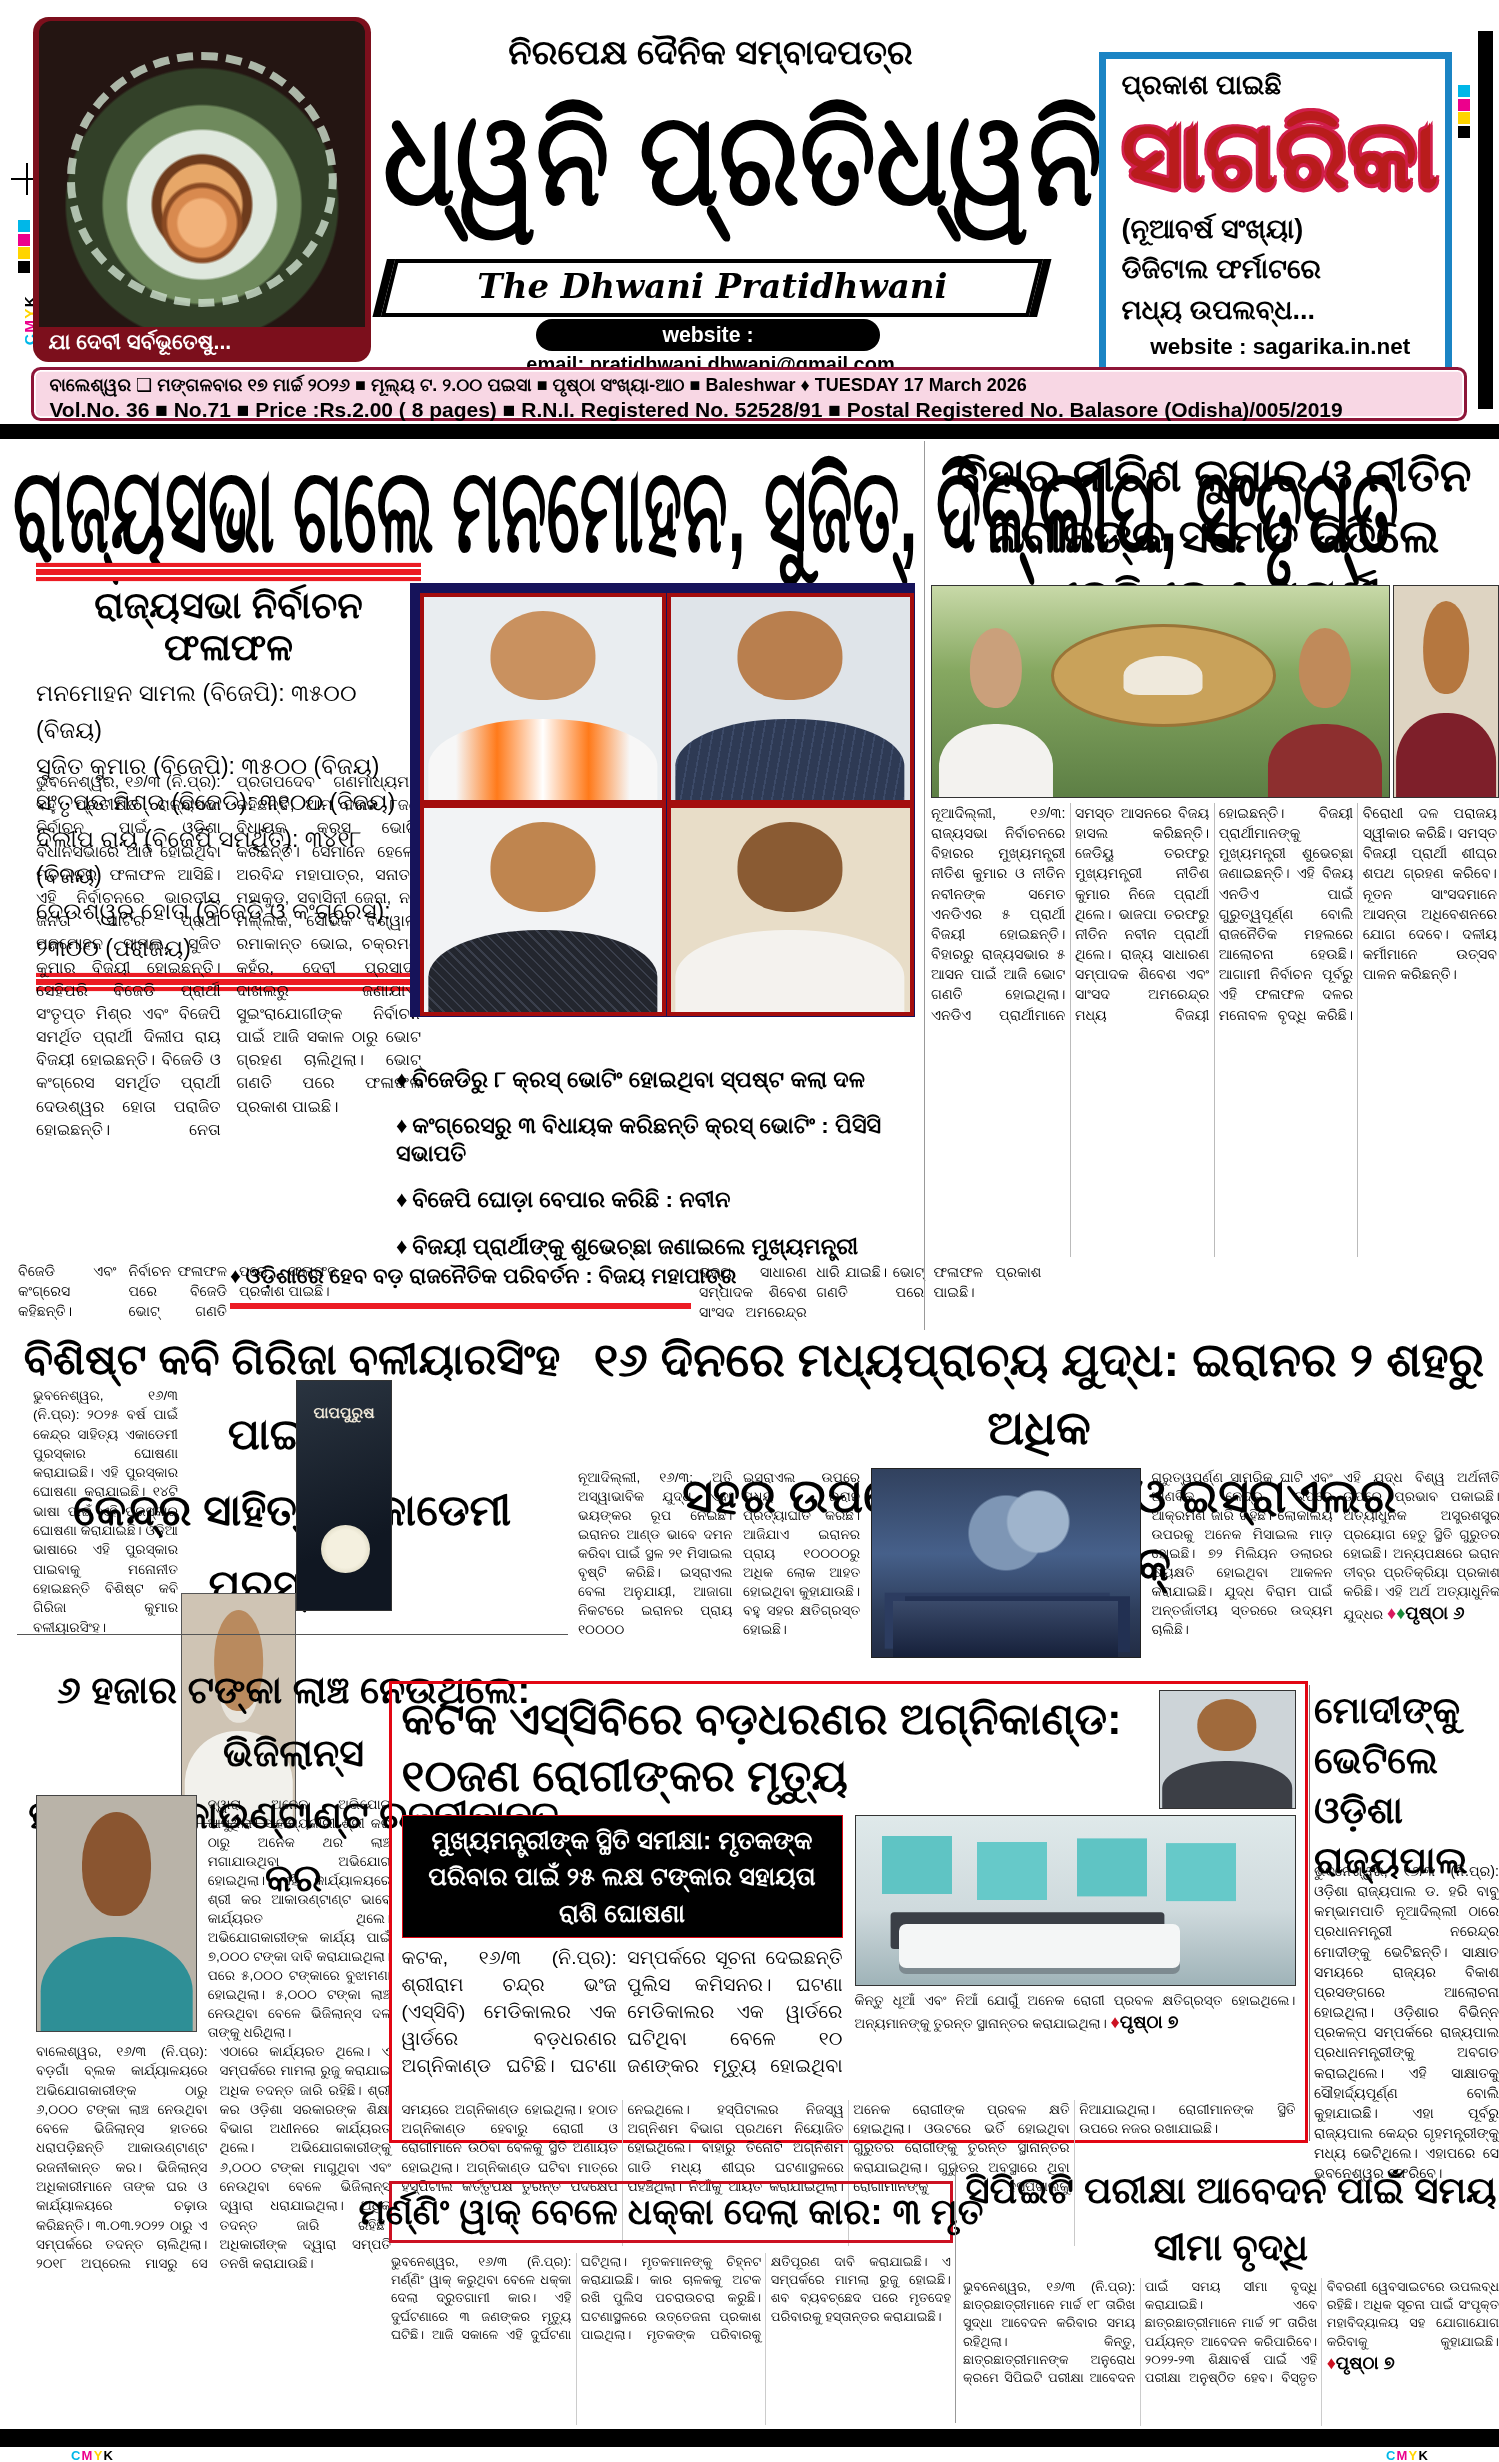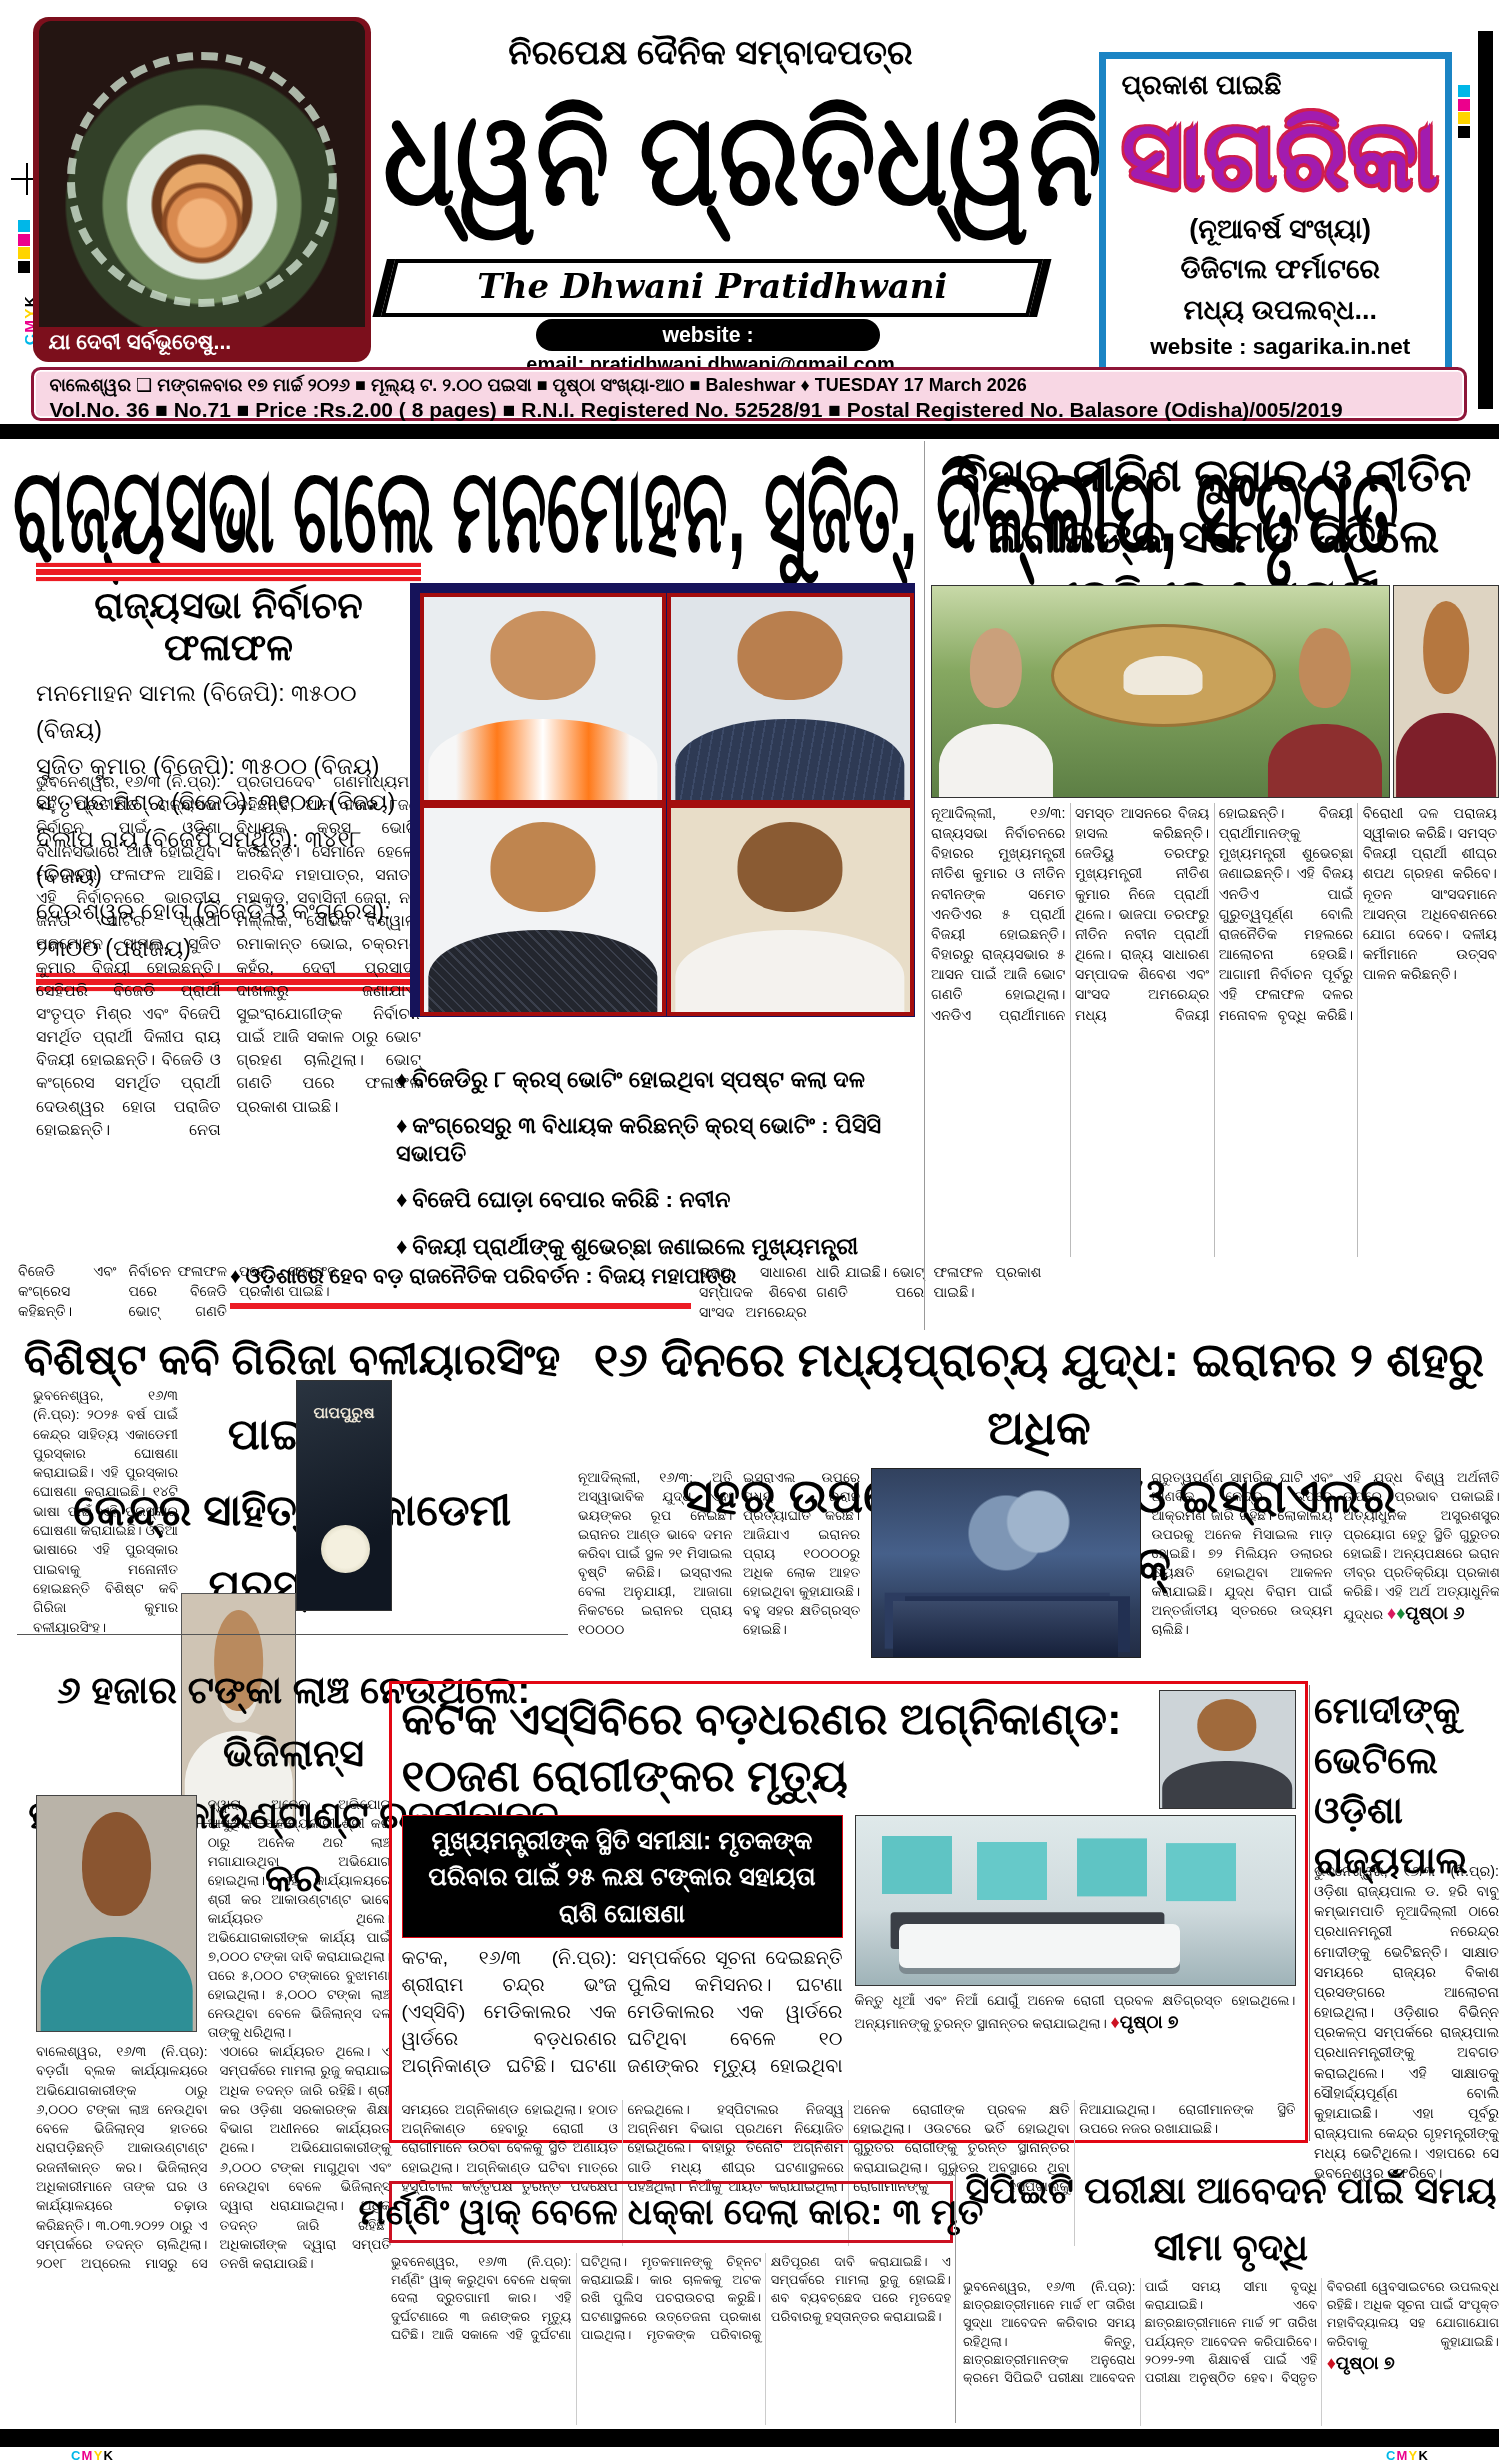--- a/index.html
+++ b/index.html
@@ -33,23 +33,23 @@
      border-radius:50%;border:8.3px dashed #cfe0cf;opacity:.8;}
   .deity-caption{position:absolute;left:15.4px;bottom:7.1px;color:#fff;font-size:21.3px;font-weight:bold;}
   .tagline{left:379px;top:33px;width:663px;font-size:34px;}
   .main-title{left:355px;top:89px;width:699px;font-size:116px;line-height:1.1;transform:scale(.92,1.12);transform-origin:center top;white-space:nowrap;}
   .eng-banner{left:388px;top:259px;width:640px;height:50px;border:4.1px solid #000;transform:skewX(-14deg);background:#fff;box-shadow:8.3px 0 0 #000,-8.3px 0 0 #000;}
   .eng-banner .inner{transform:skewX(14deg);font-family:"DejaVu Serif","Liberation Serif",serif;font-style:italic;font-weight:bold;font-size:34px;line-height:47px;text-align:center;}
   .web-pill{left:536px;top:319px;width:344px;height:32px;background:#000;color:#fff;border-radius:19px;font-size:21.3px;font-weight:bold;line-height:32px;text-align:center;}
   .email-line{left:509px;top:353px;width:403px;font-size:20px;font-weight:bold;text-align:center;}
   .sagarika{left:1099px;top:52px;width:353px;height:339px;border:7.1px solid #1b84c4;background:#fff;padding:10.7px 6px 4.7px 15.4px;box-sizing:border-box;}
   .sg-top{font-size:27px;font-weight:bold;}
-  .sg-brand{font-size:94px;font-weight:bold;text-align:center;color:#a21caf;line-height:1.15;
+  .sg-brand{font-size:94px;font-weight:bold;text-align:center;color:#b91c1c;line-height:1.15;
      text-shadow:-2.4px -2.4px 0 #d11f4b,2.4px -2.4px 0 #d11f4b,-2.4px 2.4px 0 #d11f4b,2.4px 2.4px 0 #d11f4b,0 3.6px 0 #d11f4b;}
-  .sg-line{font-size:27px;font-weight:bold;text-align:center;line-height:1.5;}
+  .sg-line{font-size:27px;font-weight:bold;line-height:1.5;}
   .sg-web{font-size:22.5px;font-weight:bold;text-align:center;margin-top:3.6px;}
   .right-black-bar{left:1478px;top:31px;width:15.4px;height:378px;background:#000;}
 
   
   .infobar{left:31px;top:367px;width:1436px;height:54px;background:#f8d7e4;border:3px solid #8e1538;border-radius:9.5px;
      box-shadow:0 0 0 1.8px #fff inset;padding:3.6px 15.4px;box-sizing:border-box;}
   .infobar .l1{font-size:18px;font-weight:bold;}
   .infobar .l2{font-size:21px;font-weight:bold;margin-top:2.4px;}
   .black-bar{left:0;top:424px;width:1500px;height:15.4px;background:#000;}
 

